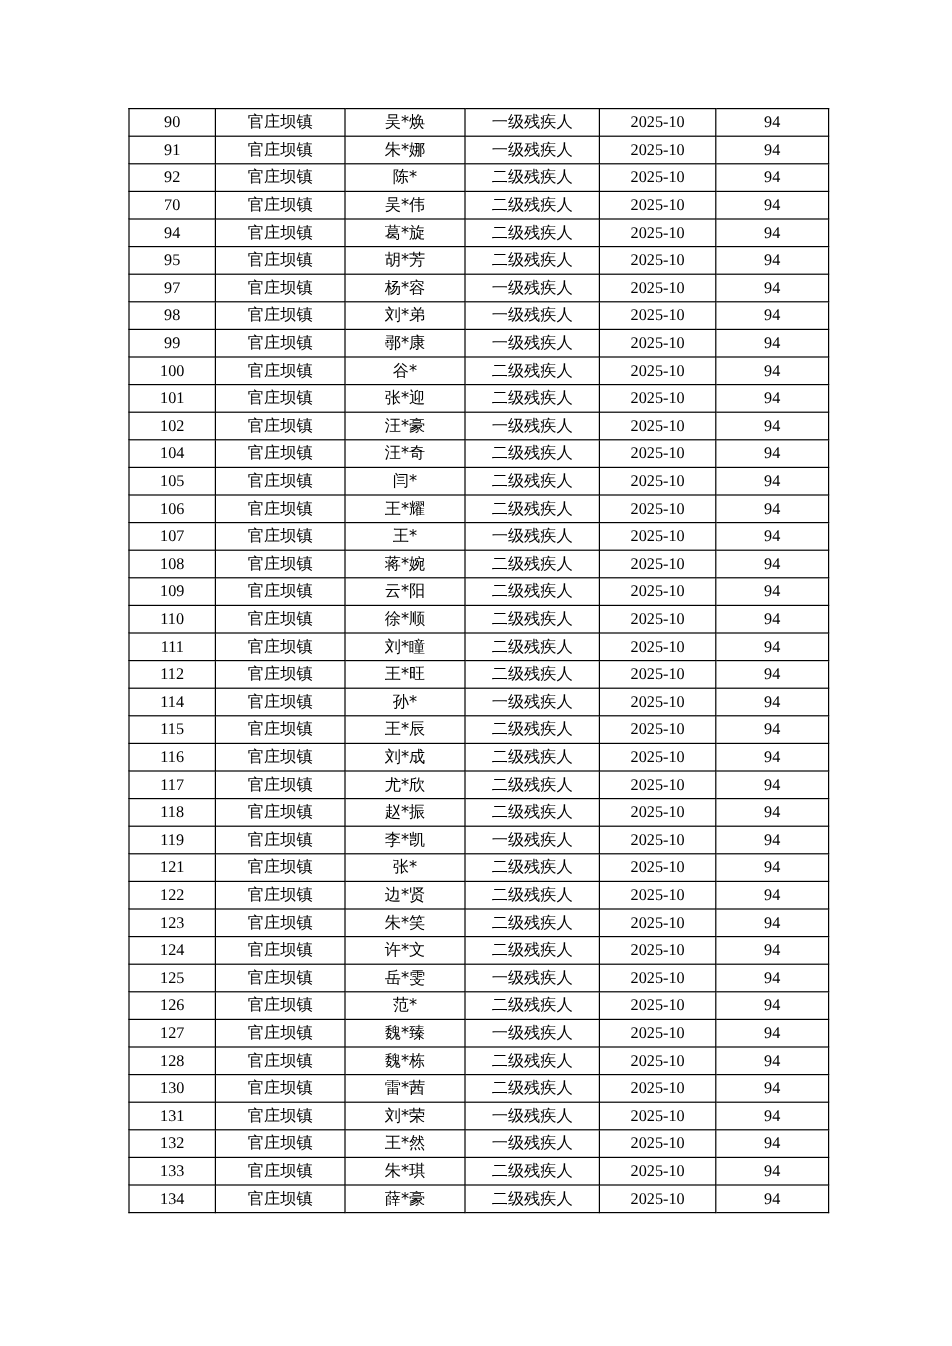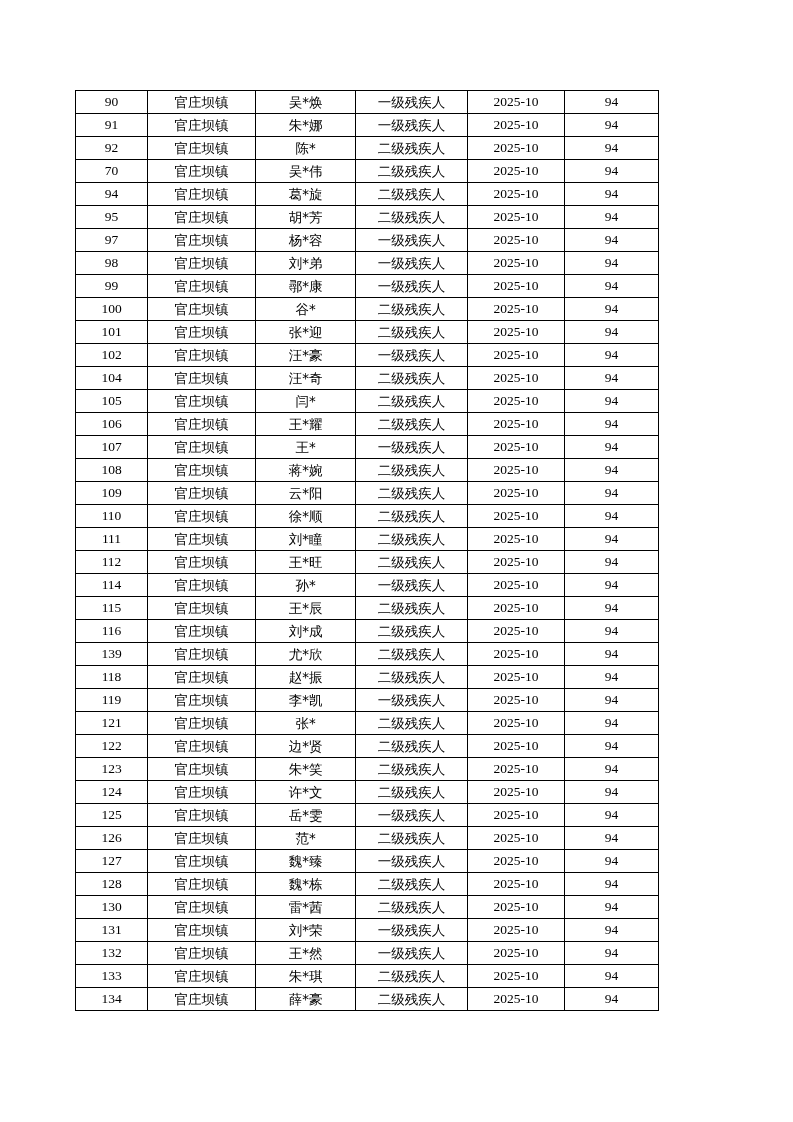--- a/index.html
+++ b/index.html
@@ -11,21 +11,21 @@
     width: 793px;
     height: 1122px;
     font-family: "Liberation Serif", "DejaVu Serif", serif;
     color: #000000;
   }
   .page {
     position: relative;
     width: 793px;
     height: 1122px;
     box-sizing: border-box;
-    padding: 90px 105px 0 75px;
+    padding: 90px 105px 0 107px;
   }
   table.roster {
     border-collapse: collapse;
     width: 583px;
     table-layout: fixed;
   }
   table.roster td {
     border: 1px solid #000000;
     height: 22px;
     line-height: 20px;
@@ -250,21 +250,21 @@
         </tr>
         <tr>
           <td class="cell-seq">116</td>
           <td class="cell-town">官庄坝镇</td>
           <td class="cell-name">刘*成</td>
           <td class="cell-level">二级残疾人</td>
           <td class="cell-month">2025-10</td>
           <td class="cell-amount">94</td>
         </tr>
         <tr>
-          <td class="cell-seq">139</td>
+          <td class="cell-seq">117</td>
           <td class="cell-town">官庄坝镇</td>
           <td class="cell-name">尤*欣</td>
           <td class="cell-level">二级残疾人</td>
           <td class="cell-month">2025-10</td>
           <td class="cell-amount">94</td>
         </tr>
         <tr>
           <td class="cell-seq">118</td>
           <td class="cell-town">官庄坝镇</td>
           <td class="cell-name">赵*振</td>

